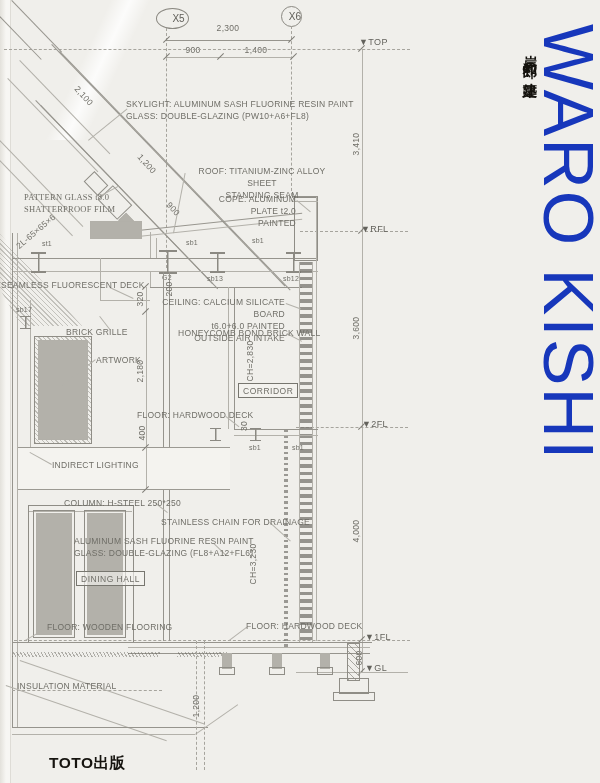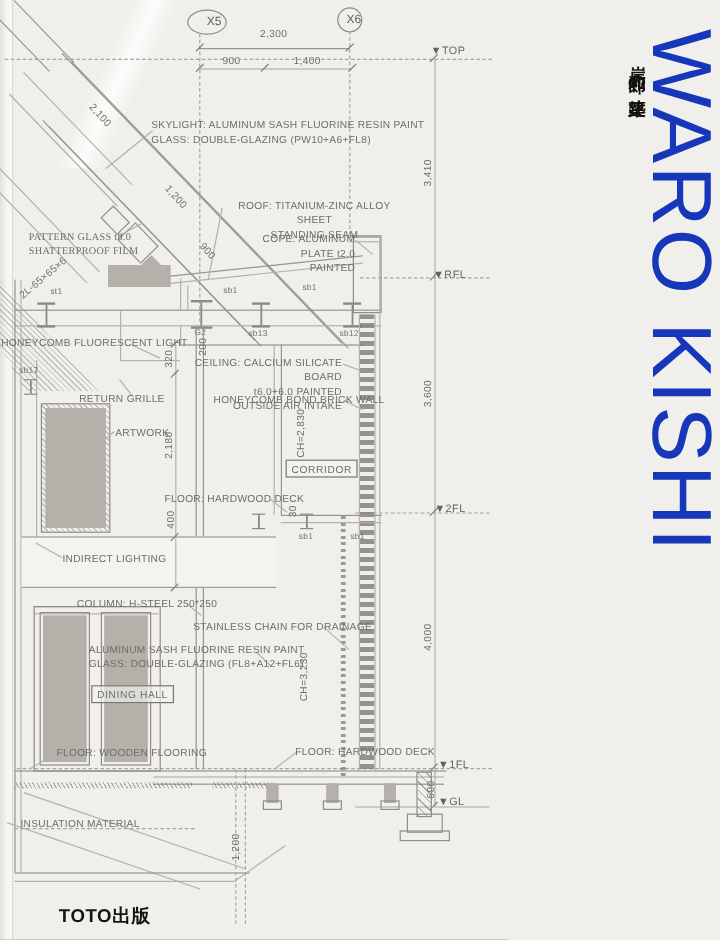--- a/index.html
+++ b/index.html
@@ -236,25 +236,25 @@
 
   <div class="lbl" style="left:126px;top:99px;">SKYLIGHT: ALUMINUM SASH FLUORINE RESIN PAINT
 GLASS: DOUBLE-GLAZING (PW10+A6+FL8)</div>
   <div class="lbl c" style="left:187px;top:166px;width:150px;">ROOF: TITANIUM-ZINC ALLOY SHEET
 STANDING SEAM</div>
   <div class="lbl" style="left:24px;top:192px;font-family:Liberation Serif, serif;">PATTERN GLASS t8.0
 SHATTERPROOF FILM</div>
   <div class="lbl r" style="left:200px;top:194px;width:96px;">COPE: ALUMINUM PLATE t2.0
 PAINTED</div>
   <div class="lbl dd2" style="left:14px;top:243px;">2L-65×65×6</div>
-  <div class="lbl" style="left:1px;top:280px;">HONEYCOMB FLUORESCENT LIGHT</div>
+  <div class="lbl" style="left:1px;top:280px;">SEAMLESS FLUORESCENT DECK</div>
   <div class="lbl r" style="left:150px;top:297px;width:135px;">CEILING: CALCIUM SILICATE BOARD
 t6.0+6.0 PAINTED
 OUTSIDE AIR INTAKE</div>
-  <div class="lbl" style="left:66px;top:327px;">RETURN GRILLE</div>
+  <div class="lbl" style="left:66px;top:327px;">BRICK GRILLE</div>
   <div class="lbl" style="left:178px;top:328px;">HONEYCOMB BOND BRICK WALL</div>
   <div class="lbl" style="left:96px;top:355px;">ARTWORK</div>
   <div class="lbl" style="left:137px;top:410px;">FLOOR: HARDWOOD DECK</div>
   <div class="lbl" style="left:52px;top:460px;">INDIRECT LIGHTING</div>
   <div class="lbl" style="left:64px;top:498px;">COLUMN: H-STEEL 250*250</div>
   <div class="lbl" style="left:161px;top:517px;">STAINLESS CHAIN FOR DRAINAGE</div>
   <div class="lbl" style="left:74px;top:536px;">ALUMINUM SASH FLUORINE RESIN PAINT
 GLASS: DOUBLE-GLAZING (FL8+A12+FL6)</div>
   <div class="lbl" style="left:47px;top:622px;">FLOOR: WOODEN FLOORING</div>
   <div class="lbl" style="left:246px;top:621px;">FLOOR: HARDWOOD DECK</div>

